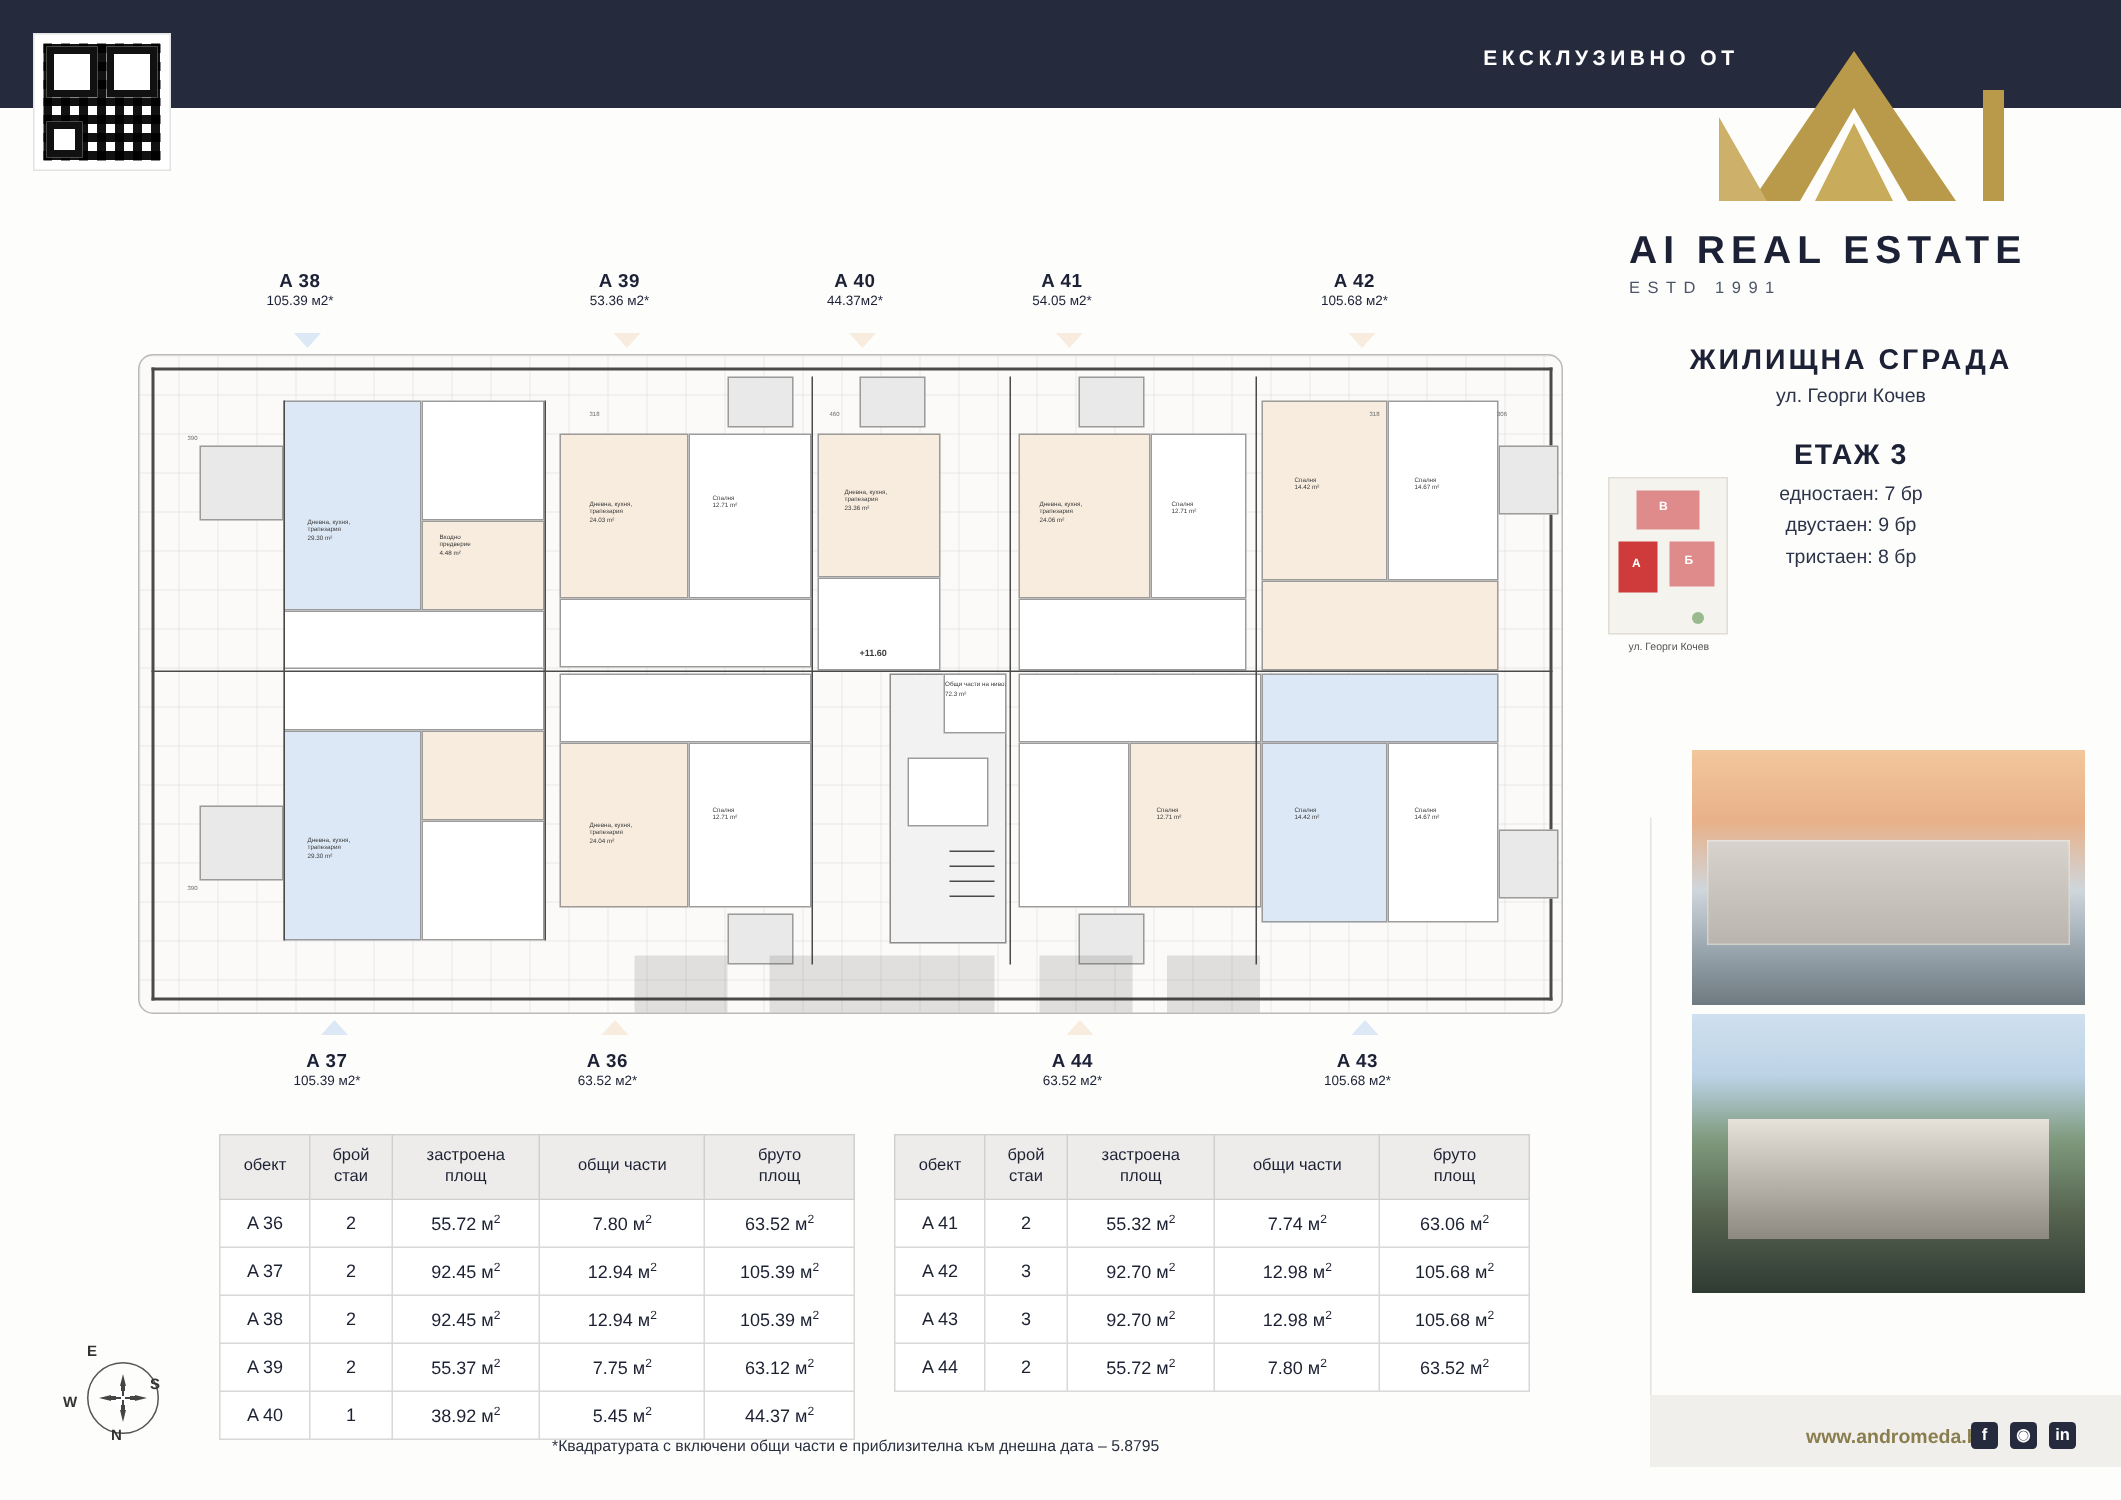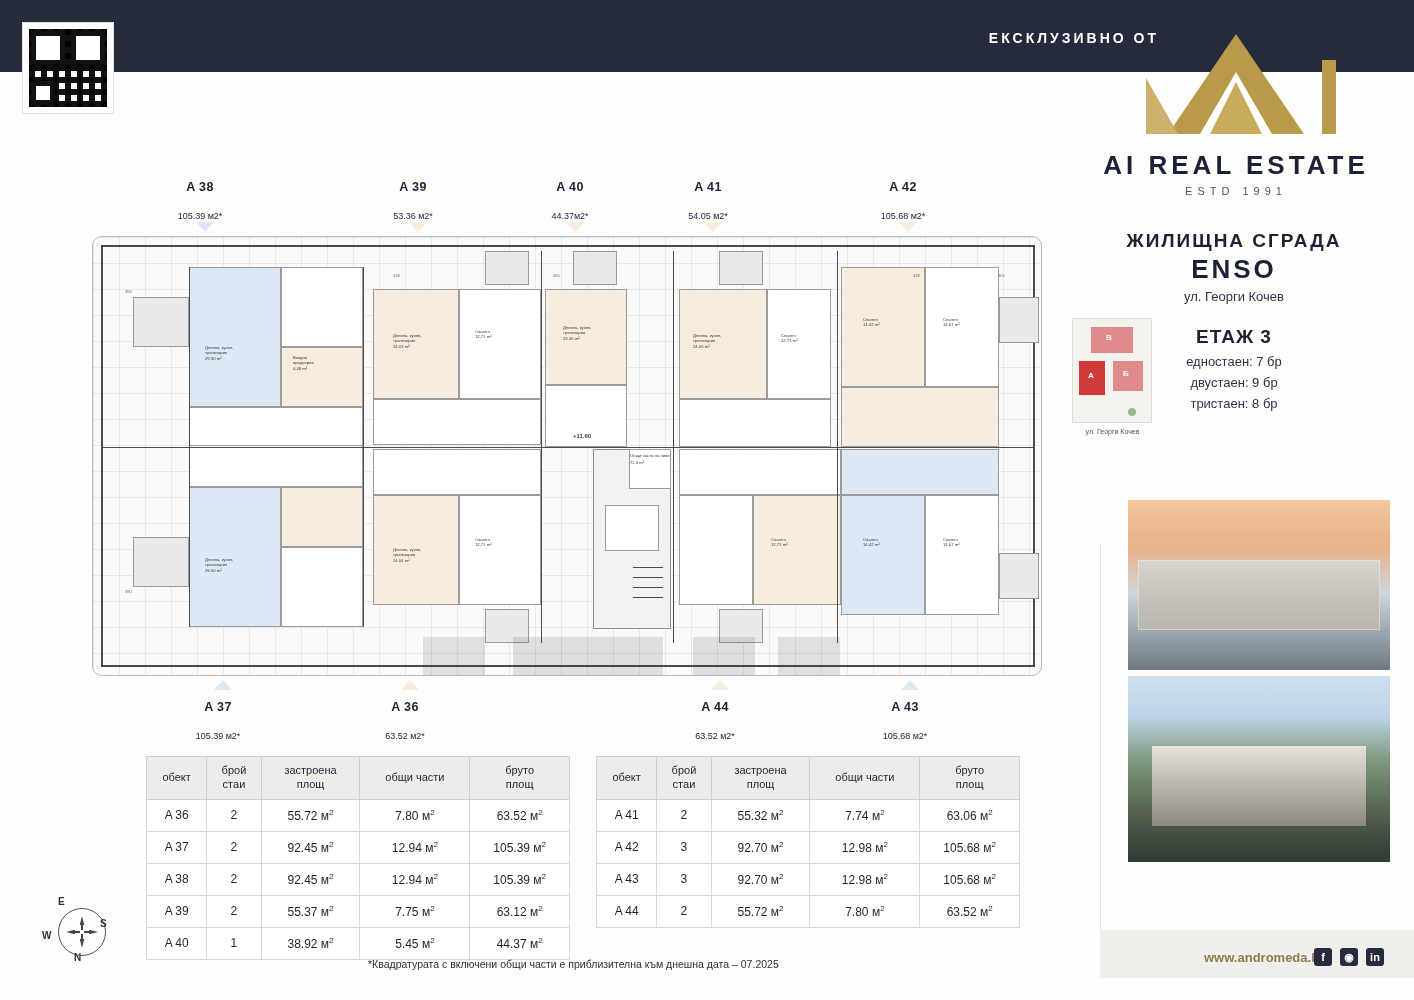--- a/index.html
+++ b/index.html
@@ -42,21 +42,21 @@
   .qr-bl {
     position:absolute; left:2px; bottom:2px; width:24px;height:24px;
     border:5px solid #111; background:#fff;
   }
   .exclusive {
     position:absolute; right:255px; top:30px;
     color:#ffffff; letter-spacing:3px; font-size:14px; font-weight:bold;
   }
   
   .logo-wrap {
-    position:absolute; right:28px; top:30px; width:300px; text-align:center;
+    position:absolute; right:28px; top:30px; width:300px; 
   }
   .logo-mark { height:110px; }
   .logo-name {
     color:#1c2136; font-size:26px; font-weight:bold; letter-spacing:4px;
     margin-top:6px;
   }
   .logo-sub {
     color:#4c5468; font-size:11px; letter-spacing:5px; margin-top:4px;
   }
   
@@ -143,21 +143,21 @@
   }
   .dimtxt { position:absolute; font-size:4px; color:#666; }
   .watermark {
     position:absolute; left:330px; top:400px; width:440px; height:170px;
     opacity:.13; pointer-events:none;
   }
   .wm-bar { position:absolute; background:#2b2b2b; }
   
   .apt-lbl { position:absolute; text-align:center; color:#1c2136; }
   .apt-lbl .n { font-size:12.5px; font-weight:bold; letter-spacing:.4px;}
-  .apt-lbl .a { font-size:9px; margin-top:17px;}
+  .apt-lbl .a { font-size:9px; margin-top:1px;}
   .arrow-down, .arrow-up {
     position:absolute; width:0; height:0;
   }
   .arrow-down { border-left:9px solid transparent; border-right:9px solid transparent; }
   .arrow-up   { border-left:9px solid transparent; border-right:9px solid transparent; }
   
   .tbl {
     position:absolute; border-collapse:collapse; font-size:11.5px; color:#1d2233;
   }
   .tbl th {
@@ -206,21 +206,20 @@
       <polygon points="150,52 176,104 124,104" fill="#c9ab5c"></polygon>
       <rect x="236" y="30" width="14" height="74" fill="#b99a4a"></rect>
       <polygon points="60,104 92,104 60,48" fill="#cdb069"></polygon>
     </svg>
     <div class="logo-name">AI REAL ESTATE</div>
     <div class="logo-sub">ESTD 1991</div>
   </div>
 
   <div class="info">
     <div class="info-title">ЖИЛИЩНА СГРАДА</div>
-    <div class="info-name">ENSO</div>
     <div class="info-addr">ул. Георги Кочев</div>
     <div class="info-floor">ЕТАЖ 3</div>
     <div class="info-line">едностаен: 7 бр</div>
     <div class="info-line">двустаен: 9 бр</div>
     <div class="info-line">тристаен: 8 бр</div>
   </div>
 
   <div class="keyplan">
     <div class="kp-b"></div>
     <div class="kp-a"></div>
@@ -485,21 +484,21 @@
         <tr>
           <td>A 44</td>
           <td>2</td>
           <td>55.72 м<sup>2</sup></td>
           <td>7.80 м<sup>2</sup></td>
           <td>63.52 м<sup>2</sup></td>
         </tr>
       </tbody>
     </table>
 
-  <div class="note">*Квадратурата с включени общи части е приблизителна към днешна дата – 07.2025</div>
+  <div class="note">*Квадратурата с включени общи части е приблизителна към днешна дата – 5.8795</div>
 
   <div class="compass">
     <div class="ring"></div>
     <div class="star"></div>
     <span style="left:18px;top:6px;">E</span>
     <span style="left:60px;top:28px;">S</span>
     <span style="left:34px;top:62px;">N</span>
     <span style="left:2px;top:40px;">W</span>
   </div>
 

